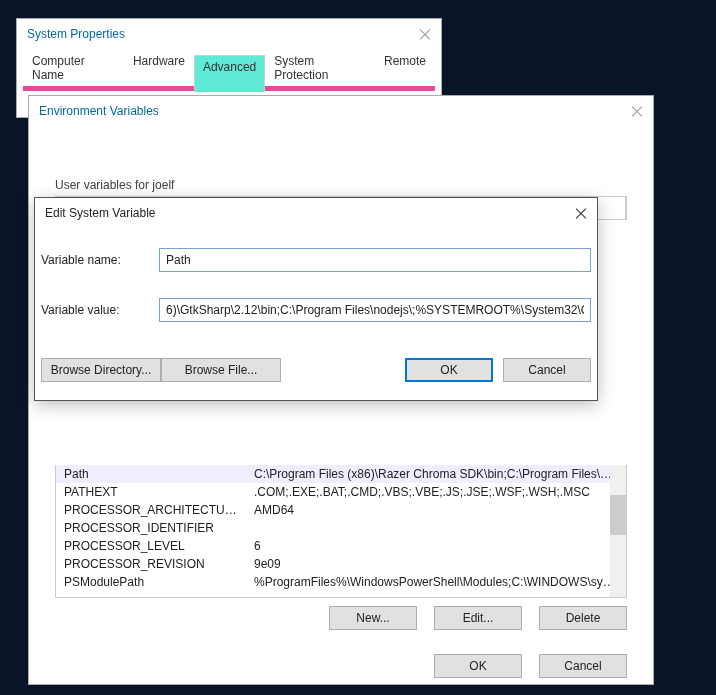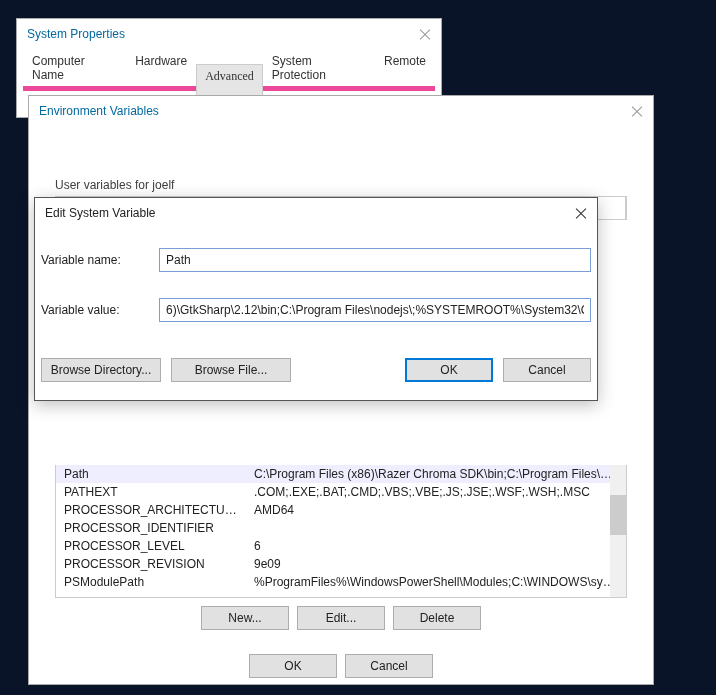--- a/index.html
+++ b/index.html
@@ -10,50 +10,50 @@
     .titlebar.active { color: #222; }
     .close-x { width: 12px; height: 12px; position: relative; cursor: pointer; }
     .close-x::before, .close-x::after { content: ''; position: absolute; width: 14px; height: 1px; background: #333; top: 6px; left: -1px; }
     .close-x::before { transform: rotate(45deg); }
     .close-x::after { transform: rotate(-45deg); }
     .close-x.dim::before, .close-x.dim::after { background: #999; }
     
     .sysprops { top: 18px; left: 16px; width: 426px; height: 100px; }
     .tabs { display: flex; border-bottom: 5px solid #ec4899; margin: 0 6px; }
     .tab { padding: 4px 8px; border: 1px solid transparent; border-bottom: none; color: #333; cursor: pointer; }
-    .tab.active { border-color: #ccc; background: #e5e5e5; position: relative; top: 15px; font-family: Liberation Serif, serif; }
+    .tab.active { border-color: #ccc; background: #5eead4; position: relative; top: 6px; }
     .tab-content { padding: 10px 18px; color: #333; }
     
     .envvars { top: 95px; left: 28px; width: 626px; height: 590px; }
     .envvars-body { padding: 12px 26px 14px; }
     .group-label { color: #404040; margin-bottom: 4px; margin-top: 40px; }
     .table-head { border: 1px solid #ccc; display: flex; }
     .table-head .col { padding: 4px 8px; border-right: 1px solid #ccc; }
     .col-var { width: 164px; }
     .col-val { flex: 1; }
     
     .sysvar-list { border: 1px solid #ccc; border-top: none; margin-top: 245px; position: relative; padding-bottom: 6px; }
     .sysvar-row { display: flex; padding: 1px 0; }
     .sysvar-row.sel { background: #eef; }
     .sysvar-row .col { padding: 1px 8px; white-space: nowrap; overflow: hidden; text-overflow: ellipsis; color: #222; }
     .sysvar-row .col-var { width: 190px; }
     .scrollbar { position: absolute; right: 0; top: 0; bottom: 0; width: 16px; background: #f0f0f0; }
     .scroll-thumb { background: #ccc; width: 100%; height: 40px; position: absolute; top: 30px; }
     
-    .btn-row { display: flex; gap: 8px; justify-content: center; margin-top: 8px; }
+    .btn-row { display: flex; gap: 17px; justify-content: flex-end; margin-top: 8px; }
     .btn-row.bottom { margin-top: 24px; padding-bottom: 4px; }
     .btn { background: #e1e1e1; border: 1px solid #adadad; padding: 4px 0; width: 88px; text-align: center; cursor: pointer; color: #222; }
     
     .editvar { top: 197px; left: 34px; width: 564px; border: 1px solid #555; box-shadow: 0 4px 16px rgba(0,0,0,0.25); }
     .editvar-body { padding: 20px 6px 18px; }
     .field-row { display: flex; align-items: center; margin-bottom: 26px; }
     .field-label { width: 118px; color: #222; }
     .field-input { flex: 1; border: 1px solid #7a9fd6; padding: 4px 6px; color: #222; outline: none; font-family: inherit; font-size: 12px; overflow: hidden; white-space: nowrap; }
     .edit-btns { display: flex; justify-content: space-between; margin-top: 36px; }
-    .edit-btns-left { display: flex; gap: 10px; }
+    .edit-btns-left { display: flex; }
     .edit-btns-right { display: flex; gap: 10px; }
     .btn-w { width: 120px; }
     .btn.primary { border: 2px solid #0078d7; padding: 3px 0; }
   </style>
 </head>
 <body>
 
 <div class="window sysprops">
   <div class="titlebar">
     <span>System Properties</span>

